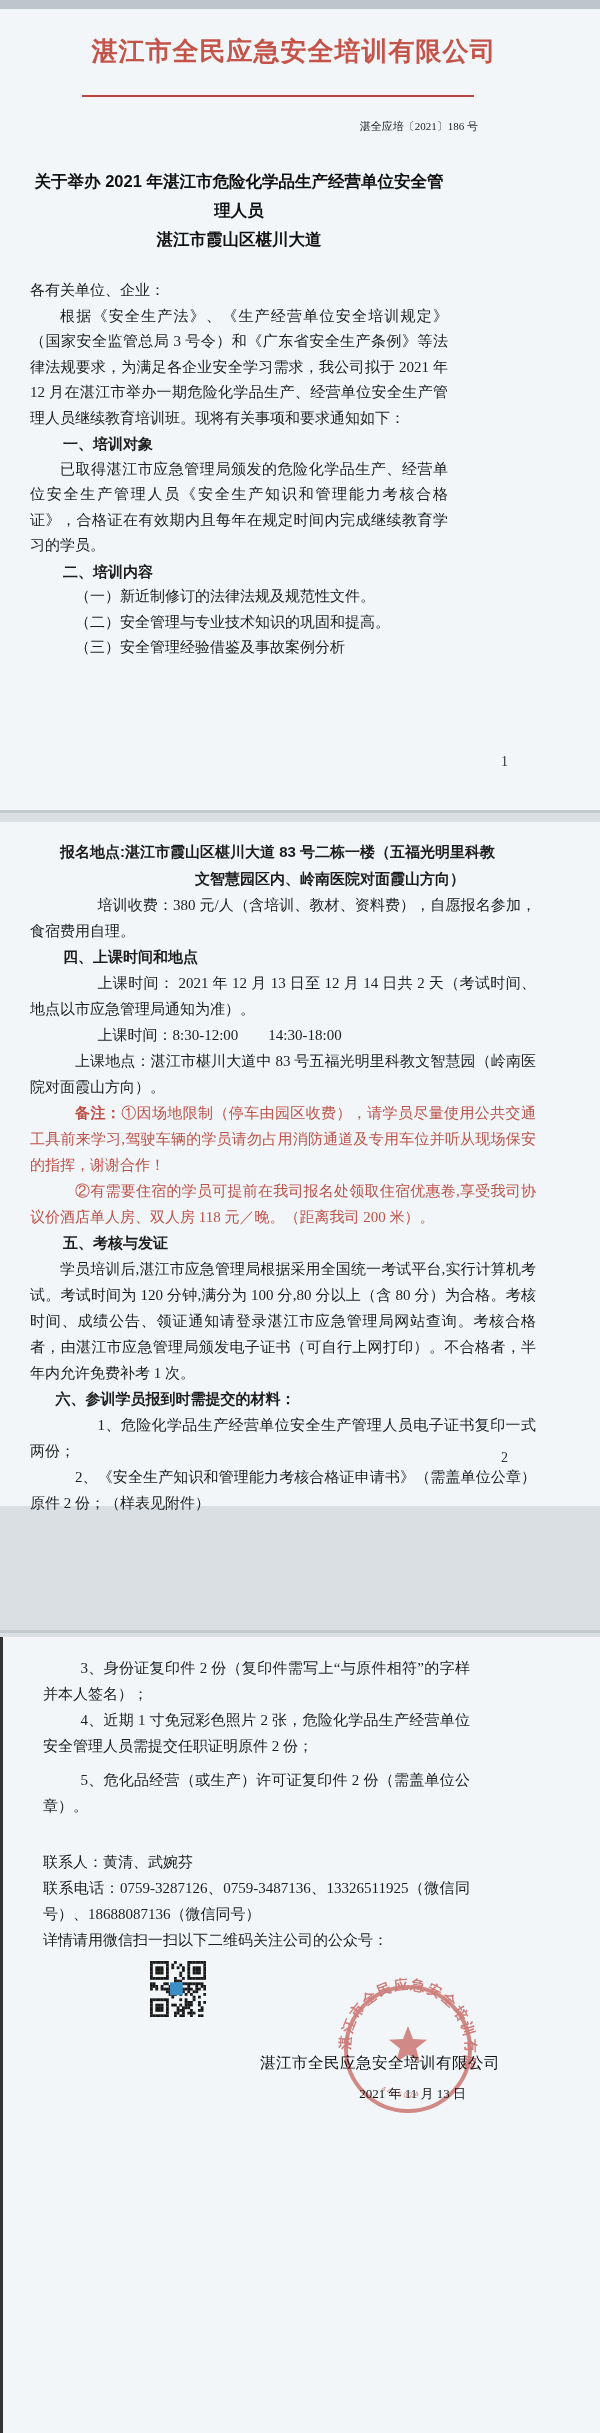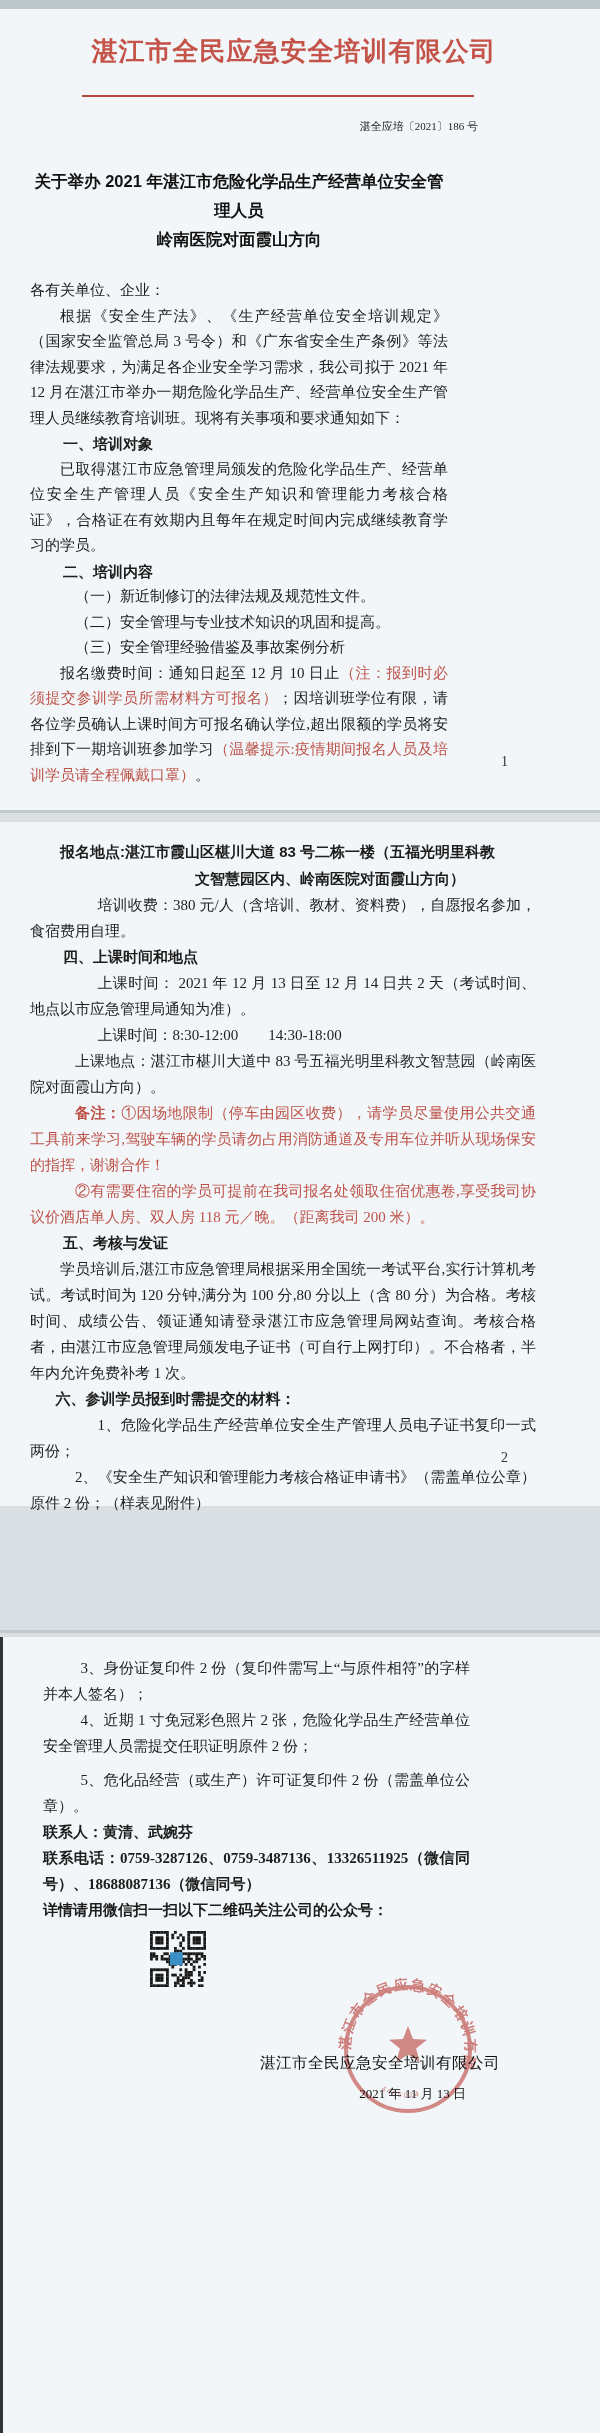--- a/index.html
+++ b/index.html
@@ -36,21 +36,21 @@
   p{margin:0;}
   .indent2{text-indent:2em;}
   .indent25{text-indent:2.5em;}
   .indent3{text-indent:3em;}
   .indent45{text-indent:4.5em;}
   .heading{font-family:"Liberation Sans","DejaVu Sans",sans-serif;font-weight:700;text-indent:2.2em;}
   .red{color:#bd5249;}
   .boldblock{font-family:"Liberation Sans","DejaVu Sans",sans-serif;font-weight:700;line-height:27px;}
   .loc-line2{padding-left:165px;}
   .page-number{position:absolute;right:92px;bottom:40px;font-size:14px;color:#333;}
-  .contact-block{font-weight:bold;}
+  .contact-block{margin-top:30px;}
   .qr-wrap{margin:8px 0 0 107px;width:56px;height:56px;}
   .seal{position:absolute;left:330px;top:337px;width:150px;height:150px;opacity:0.8;}
   .sig-name{
     position:absolute;top:416px;right:100px;z-index:3;
     font-size:15.5px;color:#111;letter-spacing:0.5px;
   }
   .sig-date{position:absolute;top:448px;right:134px;z-index:3;font-size:13px;color:#111;}
   .gap-line{position:absolute;left:0;width:600px;height:3px;background:#c3cacd;}
 </style>
 </head>
@@ -59,32 +59,31 @@
 <div class="top-strip"></div>
 <div class="gap-line" style="top:810px"></div>
 <div class="gap-line" style="top:1630px"></div>
 
 <div class="page page1">
   <div class="company-header">湛江市全民应急安全培训有限公司</div>
   <div class="red-rule"></div>
   <div class="doc-number">湛全应培〔2021〕186 号</div>
   <div class="notice-title">
     <div>关于举办 2021 年湛江市危险化学品生产经营单位安全管理人员</div>
-    <div>岭南医院对面霞山方向</div>
+    <div>湛江市霞山区椹川大道</div>
   </div>
   <div class="body-text">
     <p>各有关单位、企业：</p>
     <p class="indent2">根据《安全生产法》、《生产经营单位安全培训规定》（国家安全监管总局 3 号令）和《广东省安全生产条例》等法律法规要求，为满足各企业安全学习需求，我公司拟于 2021 年 12 月在湛江市举办一期危险化学品生产、经营单位安全生产管理人员继续教育培训班。现将有关事项和要求通知如下：</p>
     <p class="heading">一、培训对象</p>
     <p class="indent2">已取得湛江市应急管理局颁发的危险化学品生产、经营单位安全生产管理人员《安全生产知识和管理能力考核合格证》，合格证在有效期内且每年在规定时间内完成继续教育学习的学员。</p>
     <p class="heading">二、培训内容</p>
     <p class="indent3">（一）新近制修订的法律法规及规范性文件。</p>
     <p class="indent3">（二）安全管理与专业技术知识的巩固和提高。</p>
     <p class="indent3">（三）安全管理经验借鉴及事故案例分析</p>
-    <p class="indent2"><span>报名缴费时间：通知日起至 12 月 10 日止</span><span class="red">（注：报到时必须提交参训学员所需材料方可报名）</span><span>；因培训班学位有限，请各位学员确认上课时间方可报名确认学位,超出限额的学员将安排到下一期培训班参加学习</span><span class="red">（温馨提示:疫情期间报名人员及培训学员请全程佩戴口罩）</span><span>。</span></p>
   </div>
   <div class="page-number">1</div>
 </div>
 
 <div class="page page2">
   <div class="body-text">
     <p class="boldblock indent2">报名地点:湛江市霞山区椹川大道 83 号二栋一楼（五福光明里科教</p>
     <p class="boldblock loc-line2">文智慧园区内、岭南医院对面霞山方向）</p>
     <p class="indent45">培训收费：380 元/人（含培训、教材、资料费），自愿报名参加，食宿费用自理。</p>
     <p class="heading">四、上课时间和地点</p>

